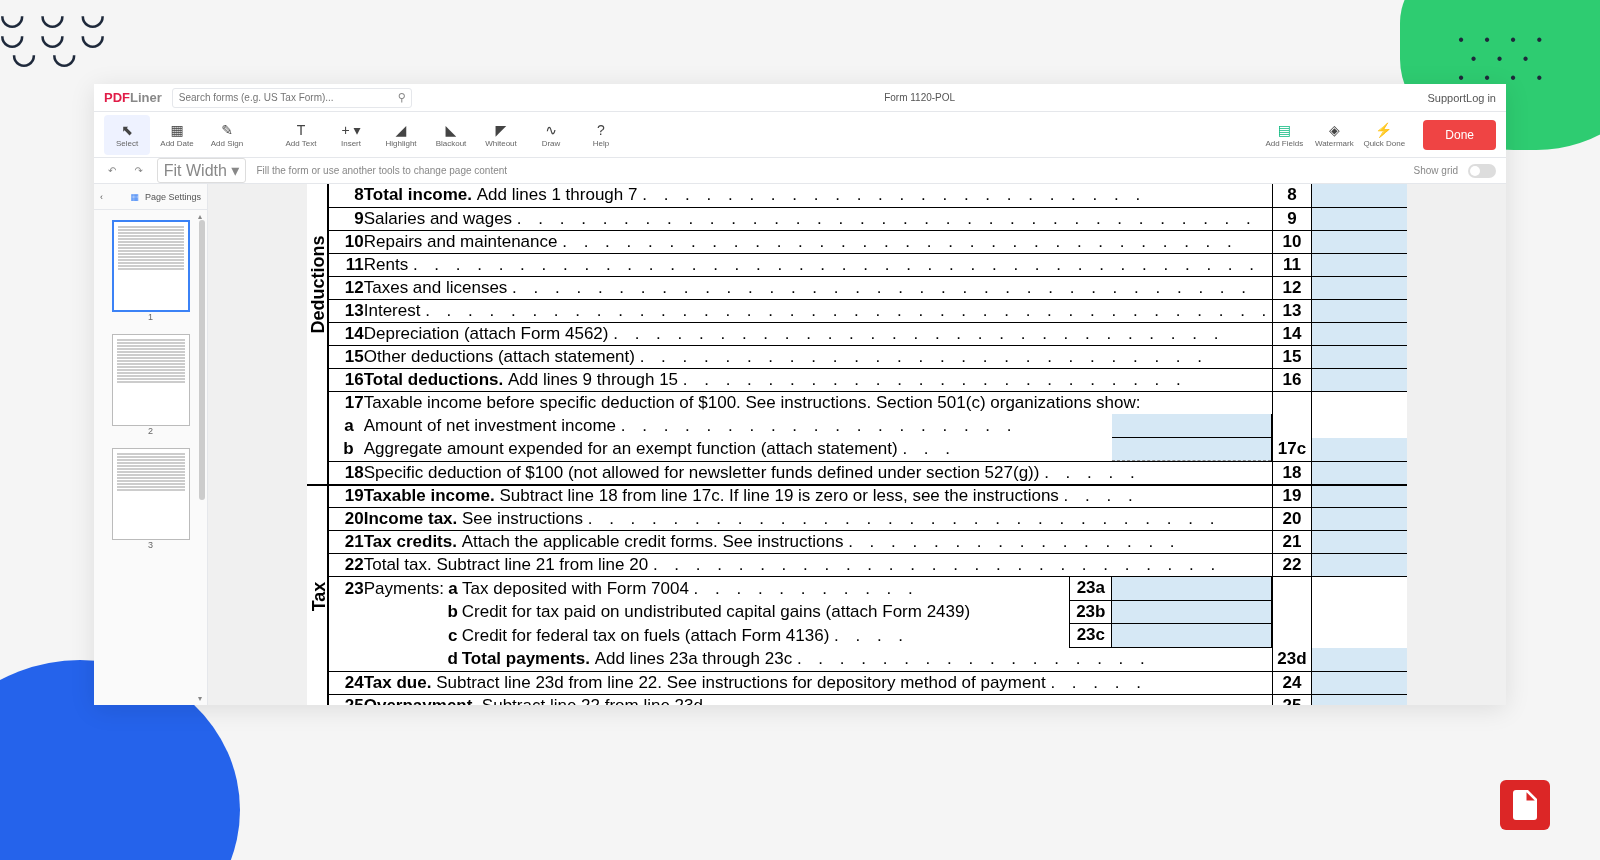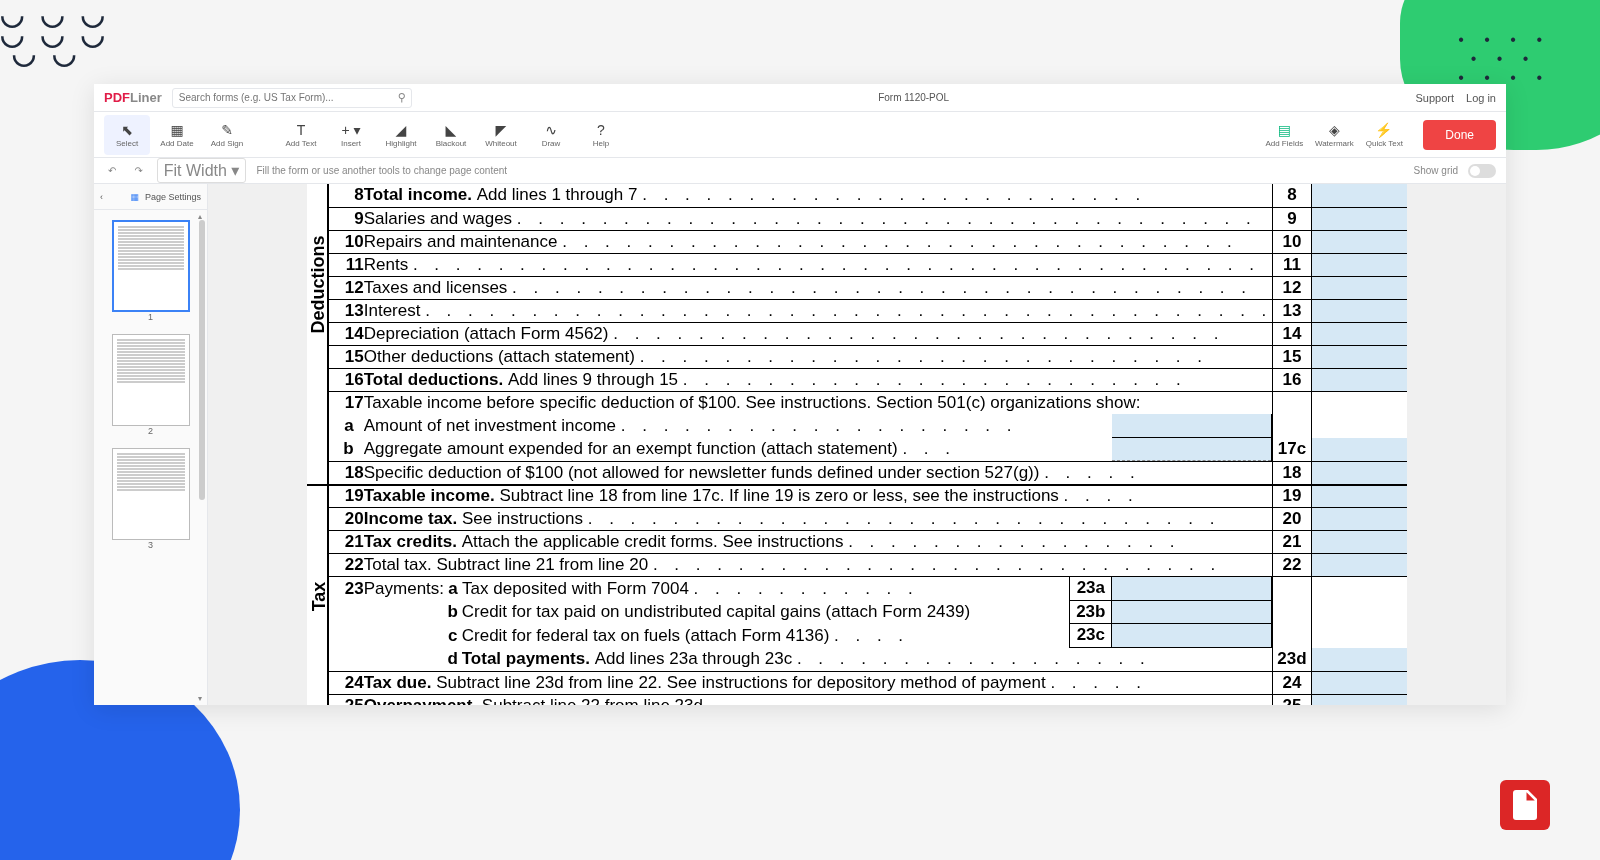--- a/index.html
+++ b/index.html
@@ -17,21 +17,21 @@
 .app { position: absolute; top: 84px; left: 94px; right: 94px; bottom: 155px; background: #fff; box-shadow: 0 4px 24px rgba(0,0,0,0.1); display: flex; flex-direction: column; z-index: 5; }
 
 
 .topbar { height: 28px; display: flex; align-items: center; padding: 0 10px; border-bottom: 1px solid #e5e7eb; font-size: 11px; }
 .logo { color: #e11d48; font-weight: bold; font-size: 13px; margin-right: 10px; }
 .logo .liner { color: #888; font-weight: bold; }
 .search-wrap { position: relative; width: 240px; }
 .search { width: 100%; height: 20px; border: 1px solid #e5e7eb; border-radius: 3px; padding: 0 24px 0 6px; font-size: 10px; }
 .search-ic { position: absolute; right: 6px; top: 3px; color: #888; font-size: 11px; pointer-events: none; }
 .top-center { flex: 1; text-align: center; color: #555; font-size: 10px; }
-.top-right { display: flex; gap: 12px; color: #555; }
+.top-right { display: flex; color: #555; }
 .top-right span { cursor: pointer; }
 
 
 .toolbar { height: 46px; display: flex; align-items: center; padding: 0 10px; border-bottom: 1px solid #e5e7eb; gap: 4px; }
 .tool { display: flex; flex-direction: column; align-items: center; justify-content: center; width: 46px; height: 40px; border-radius: 4px; cursor: pointer; font-size: 8px; color: #666; }
 .tool.active { background: #eef2ff; }
 .tool .ic { font-size: 14px; color: #444; height: 18px; display: flex; align-items: center; }
 .toolbar-spacer { flex: 1; }
 .done-btn { background: #ef4444; color: #fff; border: none; border-radius: 4px; padding: 8px 22px; font-size: 12px; font-weight: 500; cursor: pointer; margin-left: 12px; }
 
@@ -160,21 +160,21 @@
     <div class="tool">
         <span class="ic" style="color:#10b981">▤</span>
         <span>Add Fields</span>
       </div>
     <div class="tool">
         <span class="ic">◈</span>
         <span>Watermark</span>
       </div>
     <div class="tool">
         <span class="ic">⚡</span>
-        <span>Quick Text</span>
+        <span>Quick Done</span>
       </div>
     <button class="done-btn">Done</button>
   </div>
 
   <div class="subbar">
     <span class="sub-ic">↶</span>
     <span class="sub-ic">↷</span>
     <span class="fit-sel"><span>Fit Width</span> ▾</span>
     <span>Fill the form or use another tools to change page content</span>
     <div class="subbar-spacer"></div>

